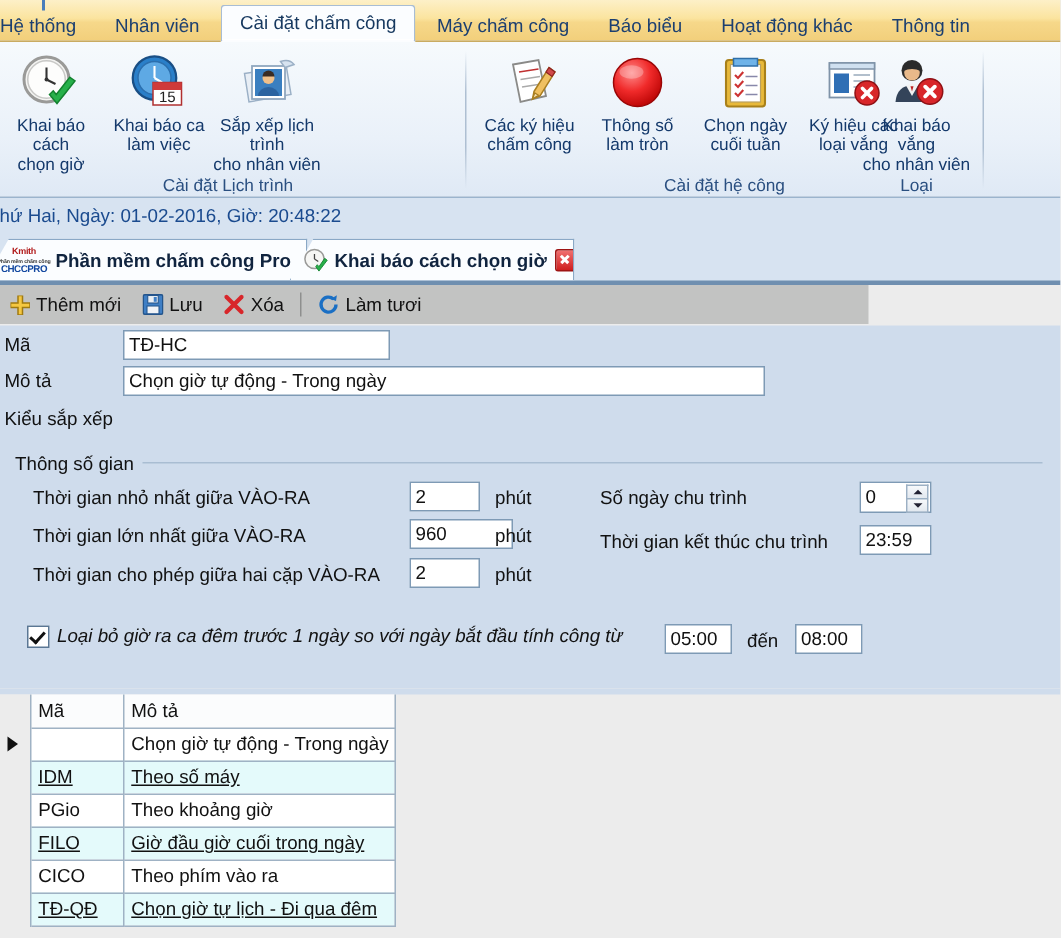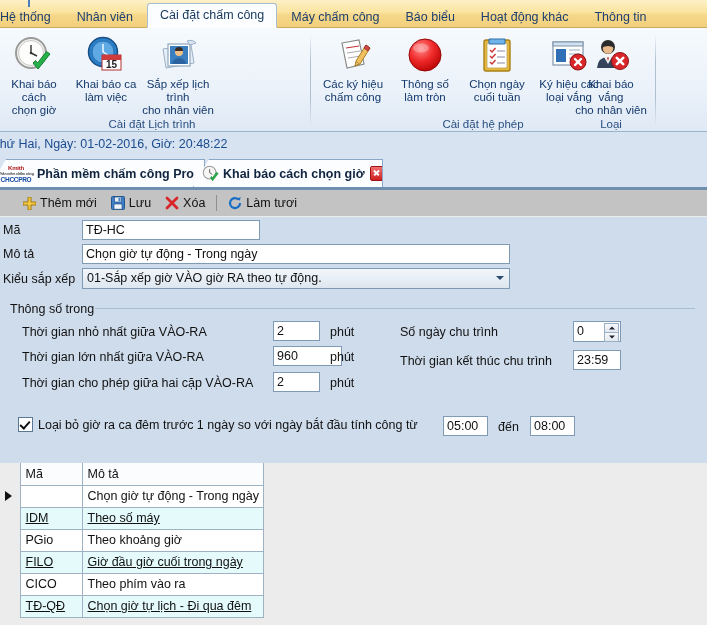--- a/index.html
+++ b/index.html
@@ -37,21 +37,21 @@
     position:absolute;left:0;top:28px;width:707px;height:104px;
     background:linear-gradient(to bottom,#f6fafd 0%,#eaf1f9 62%,#dfe9f5 100%);
     border-bottom:1px solid #9bb4cd;
     box-sizing:border-box;overflow:hidden;
   }
   .rgroup{position:absolute;top:0;height:103px;}
   .rgroup .items{position:absolute;top:2px;left:0;display:flex;}
   .ritem{
     width:72px;text-align:center;cursor:default;padding-top:4px;
   }
-  .ritem .ico{height:42px;display:flex;align-items:center;justify-content:center;font-weight:bold;}
+  .ritem .ico{height:42px;display:flex;align-items:center;justify-content:center;}
   .ritem .lbl{
     font-size:11.5px;color:#14396b;line-height:13px;margin-top:2px;
     white-space:pre-line;
   }
   .grp-title{
     position:absolute;bottom:1px;left:0;width:100%;text-align:center;
     font-size:11.5px;color:#2a4f80;
   }
   .grp-sep{
     position:absolute;top:6px;width:1px;height:92px;
@@ -103,23 +103,23 @@
     border:1px solid #9e1414;position:relative;cursor:pointer;
   }
   .tabclose:before,.tabclose:after{
     content:"";position:absolute;left:2px;top:5px;width:7px;height:1.6px;background:#fff;
   }
   .tabclose:before{transform:rotate(45deg);}
   .tabclose:after{transform:rotate(-45deg);}
 
   
   .toolbar{
-    position:absolute;left:0;top:190px;width:707px;height:26px;
+    position:absolute;left:0;top:190px;width:579px;height:26px;
     background:#c2c3c2;box-sizing:border-box;
-    display:flex;align-items:center;padding-left:16px;
+    display:flex;align-items:center;padding-left:0px;
   }
   .tbtn{display:flex;align-items:center;height:24px;padding:0 7px;cursor:pointer;font-size:12.5px;color:#111;}
   .tbtn .tico{margin-right:4px;display:flex;align-items:center;}
   .tsep{width:1px;height:16px;background:#8e8f8e;margin:0 4px;}
 
   
   .form{
     position:absolute;left:0;top:217px;width:707px;height:242px;
     background:#cfdcec;box-sizing:border-box;
   }
@@ -157,21 +157,21 @@
   .spin div:first-child{border-bottom:none;}
   .spin i{
     position:absolute;left:50%;top:50%;width:0;height:0;transform:translate(-50%,-50%);
     border-left:3px solid transparent;border-right:3px solid transparent;
   }
   .spin .up i{border-bottom:3px solid #223;}
   .spin .dn i{border-top:3px solid #223;}
   .grpline{
     position:absolute;height:1px;background:#a9bdd2;
   }
-  .chkrow{position:absolute;display:flex;align-items:center;}
+  .chkrow{position:absolute;display:flex;align-items:flex-start;font-style:italic;}
   .chkbox{
     width:13px;height:13px;border:1px solid #5b7794;background:#fff;
     position:relative;flex:none;margin-right:5px;cursor:pointer;
   }
   .chkbox:after{
     content:"";position:absolute;left:3px;top:1px;width:4px;height:8px;
     border:solid #111;border-width:0 2px 2px 0;transform:rotate(42deg);
   }
 
   
@@ -359,21 +359,21 @@
                 <line x1="27" y1="24" x2="33" y2="30"></line>
                 <line x1="33" y1="24" x2="27" y2="30"></line>
               </g>
             </svg>
           </div>
           <div class="lbl">Ký hiệu các
 loại vắng</div>
         </div>
 
       </div>
-      <div class="grp-title">Cài đặt hệ phép</div>
+      <div class="grp-title">Cài đặt hệ công</div>
     </div>
     <div class="grp-sep" style="left:655px;"></div>
 
     <div class="rgroup" style="left:567px;width:88px;">
       <div class="items" style="left:8px;">
         <div class="ritem">
           <div class="ico">
             <svg width="42" height="40" viewBox="0 0 42 40">
               <circle cx="18" cy="12" r="7" fill="#2b2b2b"></circle>
               <circle cx="18" cy="13.5" r="5.2" fill="#e8b98a"></circle>
@@ -470,26 +470,22 @@
 
   <div class="form">
 
     <div class="flabel" style="left:3px;top:6px;">Mã</div>
     <input class="ftext" style="left: 82px; top: 3px; width: 178px;" value="TĐ-HC">
 
     <div class="flabel" style="left:3px;top:30px;">Mô tả</div>
     <input class="ftext" style="left: 82px; top: 27px; width: 428px;" value="Chọn giờ tự động - Trong ngày">
 
     <div class="flabel" style="left:3px;top:55px;">Kiểu sắp xếp</div>
-    <div class="fcombo" style="left:82px;top:51px;width:428px;">
-      <span>01-Sắp xếp giờ VÀO giờ RA theo tự động.</span>
-      <span class="caret"></span>
-    </div>
-
-    <div class="flabel" style="left:10px;top:85px;">Thông số trong</div>
+
+    <div class="flabel" style="left:10px;top:85px;">Thông số gian</div>
     <div class="grpline" style="left:95px;top:91px;width:600px;"></div>
 
     <div class="flabel" style="left:22px;top:108px;">Thời gian nhỏ nhất giữa VÀO-RA</div>
     <input class="ftext" style="left: 273px; top: 104px; width: 47px;" value="2">
     <div class="flabel" style="left:330px;top:108px;">phút</div>
 
     <div class="flabel" style="left:22px;top:133px;">Thời gian lớn nhất giữa VÀO-RA</div>
     <input class="ftext" style="left: 273px; top: 129px; width: 69px;" value="960">
     <div class="flabel" style="left:330px;top:133px;">phút</div>
 

